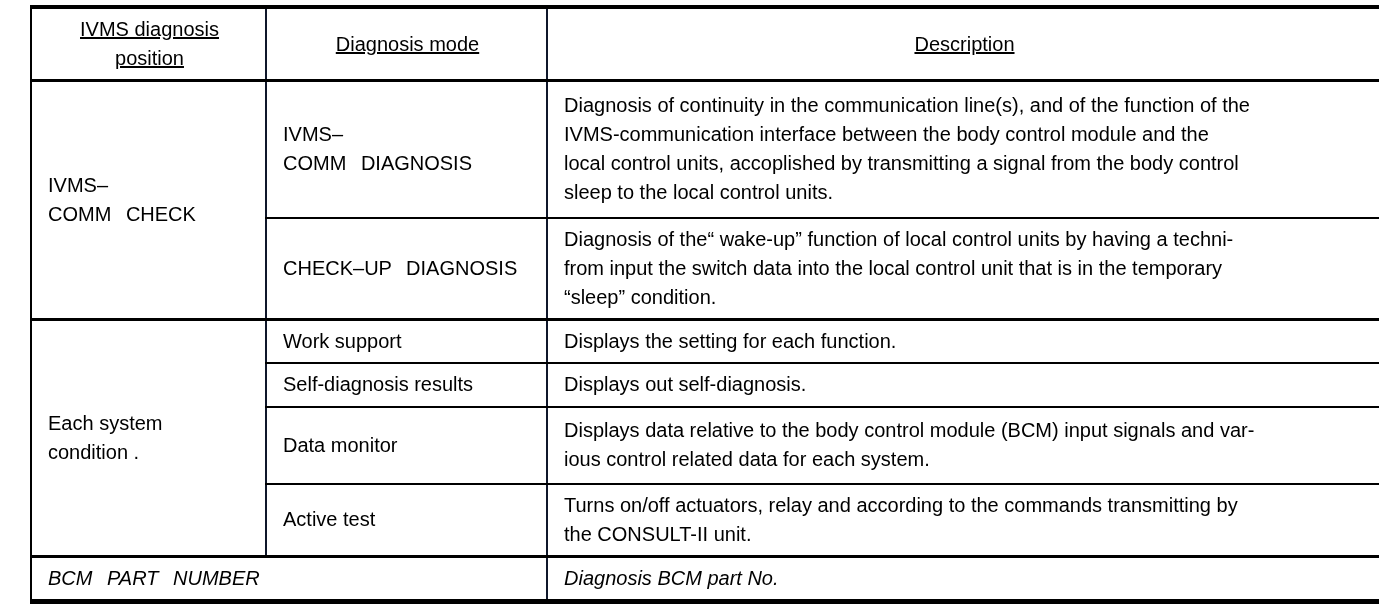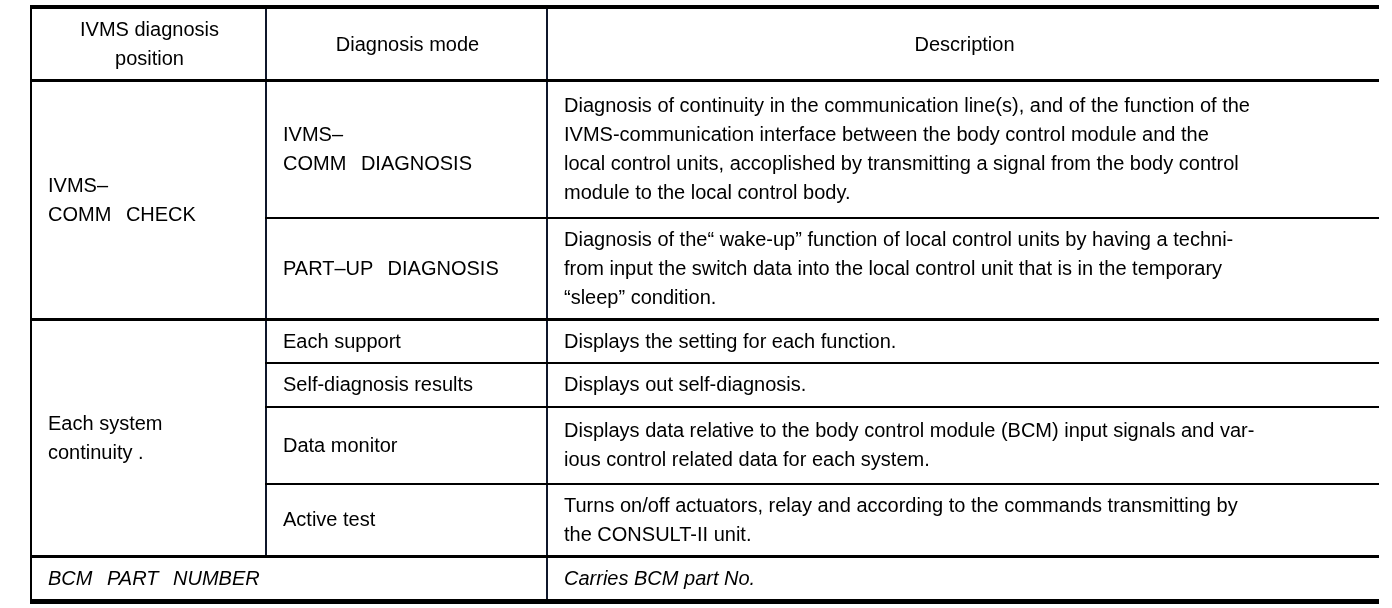--- a/index.html
+++ b/index.html
@@ -35,21 +35,21 @@
     border: none;
   }
   th {
     text-align: center;
     border-bottom: 3px solid #000;
   }
   .vline { border-left: 2px solid #0f172a; }
   .hthin { border-bottom: 2px solid #000; }
   .hmed  { border-bottom: 3px solid #000; }
   .caps  { word-spacing: 0.45em; }
-  tr.hdr  { height: 67px; }
+  tr.hdr  { height: 67px; text-decoration: underline; }
   tr.r1   { height: 137px; }
   tr.r2   { height: 91px; }
   tr.r3   { height: 42px; }
   tr.r4   { height: 44px; }
   tr.r5   { height: 77px; }
   tr.r6   { height: 70px; }
   tr.r7   { height: 43px; font-style: italic; }
 </style>
 </head>
 <body>
@@ -71,47 +71,47 @@
     </thead>
     <tbody>
       <tr class="r1">
         <td rowspan="2" class="hmed caps">IVMS–
 COMM CHECK</td>
         <td class="vline hthin caps">IVMS–
 COMM DIAGNOSIS</td>
         <td class="vline hthin">Diagnosis of continuity in the communication line(s), and of the function of the
 IVMS-communication interface between the body control module and the
 local control units, accoplished by transmitting a signal from the body control
-module to the local control body.</td>
+sleep to the local control units.</td>
       </tr>
       <tr class="r2">
-        <td class="vline hmed caps">PART–UP DIAGNOSIS</td>
+        <td class="vline hmed caps">CHECK–UP DIAGNOSIS</td>
         <td class="vline hmed">Diagnosis of the“ wake-up” function of local control units by having a techni-
 from input the switch data into the local control unit that is in the temporary
 “sleep” condition.</td>
       </tr>
       <tr class="r3">
         <td rowspan="4" class="hmed">Each system
-continuity .</td>
-        <td class="vline hthin">Each support</td>
+condition .</td>
+        <td class="vline hthin">Work support</td>
         <td class="vline hthin">Displays the setting for each function.</td>
       </tr>
       <tr class="r4">
         <td class="vline hthin">Self-diagnosis results</td>
         <td class="vline hthin">Displays out self-diagnosis.</td>
       </tr>
       <tr class="r5">
         <td class="vline hthin">Data monitor</td>
         <td class="vline hthin">Displays data relative to the body control module (BCM) input signals and var-
 ious control related data for each system.</td>
       </tr>
       <tr class="r6">
         <td class="vline hmed">Active test</td>
         <td class="vline hmed">Turns on/off actuators, relay and according to the commands transmitting by
 the CONSULT-II unit.</td>
       </tr>
       <tr class="r7">
         <td colspan="2" class="caps">BCM PART NUMBER</td>
-        <td class="vline">Carries BCM part No.</td>
+        <td class="vline">Diagnosis BCM part No.</td>
       </tr>
     </tbody>
   </table>
 </div>
 
 </body></html>

